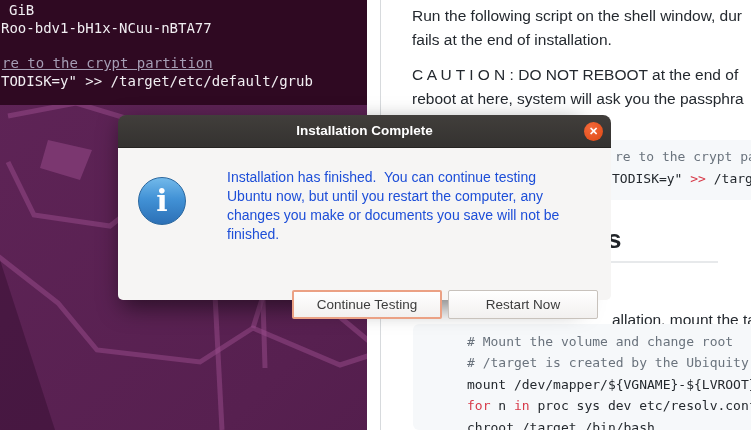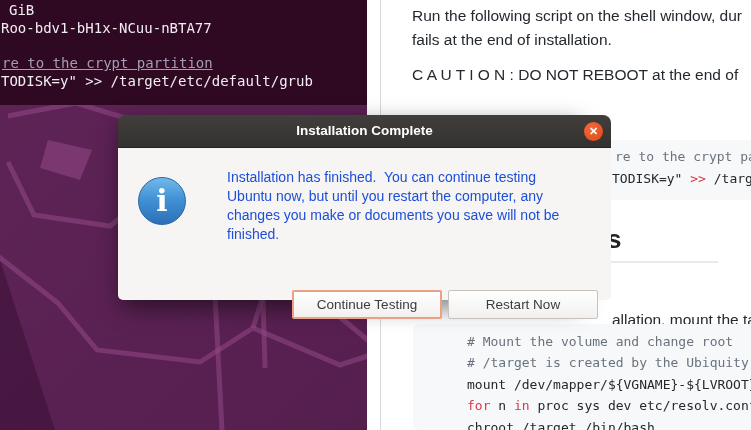--- a/index.html
+++ b/index.html
@@ -85,20 +85,21 @@
     <div class="tline" style="left:9px;top:2px;">GiB</div>
     <div class="tline" style="left:1px;top:20px;">Roo-bdv1-bH1x-NCuu-nBTA77</div>
     <div class="tline dim" style="left:2px;top:55px;text-decoration:underline;">re to the crypt partition</div>
     <div class="tline" style="left:1px;top:73px;">TODISK=y" &gt;&gt; /target/etc/default/grub</div>
   </div>
 
   <div id="panel" class="abs">
     <div class="doc-text" style="left:45px;top:4px;">Run the following script on the shell window, dur</div>
     <div class="doc-text" style="left:45px;top:28px;">fails at the end of installation.</div>
     <div class="doc-text" style="left:45px;top:63px;">C A U T I O N : DO NOT REBOOT at the end of</div>
+    <div class="doc-text" style="left:45px;top:87px;">reboot at here, system will ask you the passphra</div>
 
     <div class="codeblock" style="left:46px;top:140px;width:400px;height:60px;">
       <div class="cline cmt" style="left:202px;top:9px;">re to the crypt pa</div>
       <div class="cline" style="left:199px;top:31px;"><span>TODISK=y" </span><span class="kw">&gt;&gt;</span><span> /targ</span></div>
     </div>
 
     <div class="doc-h" style="left:240px;top:224px;">s</div>
     <div class="hr" style="left:45px;top:261px;width:306px;"></div>
 
     <div class="doc-text" style="left:245px;top:308px;">allation, mount the ta</div>

